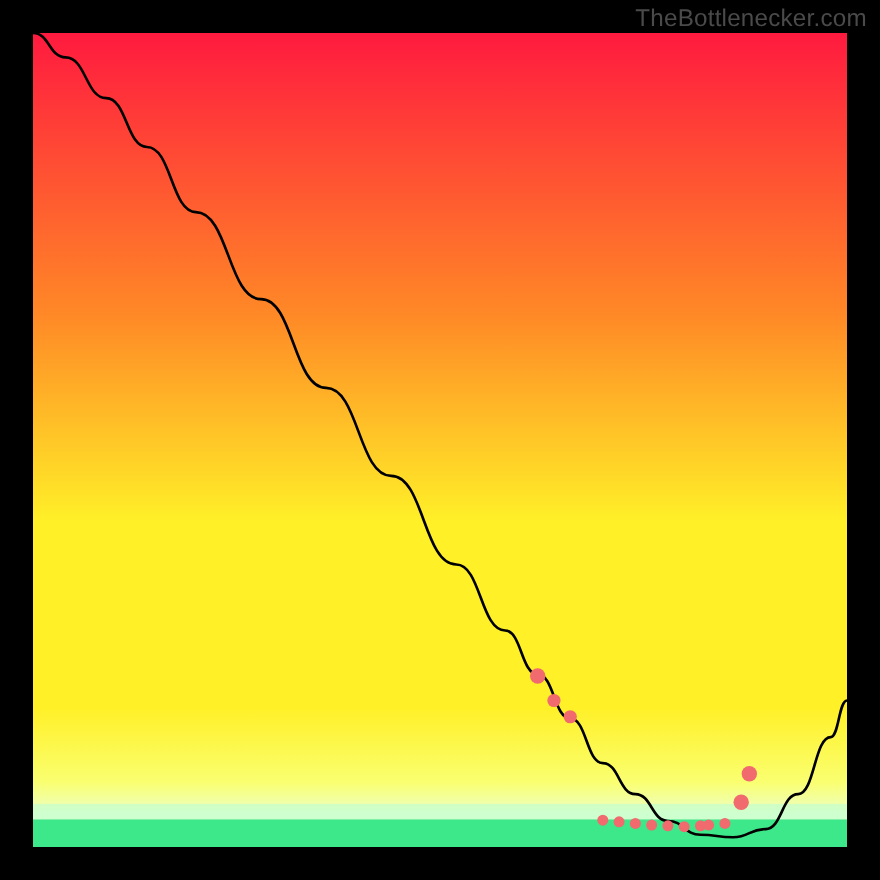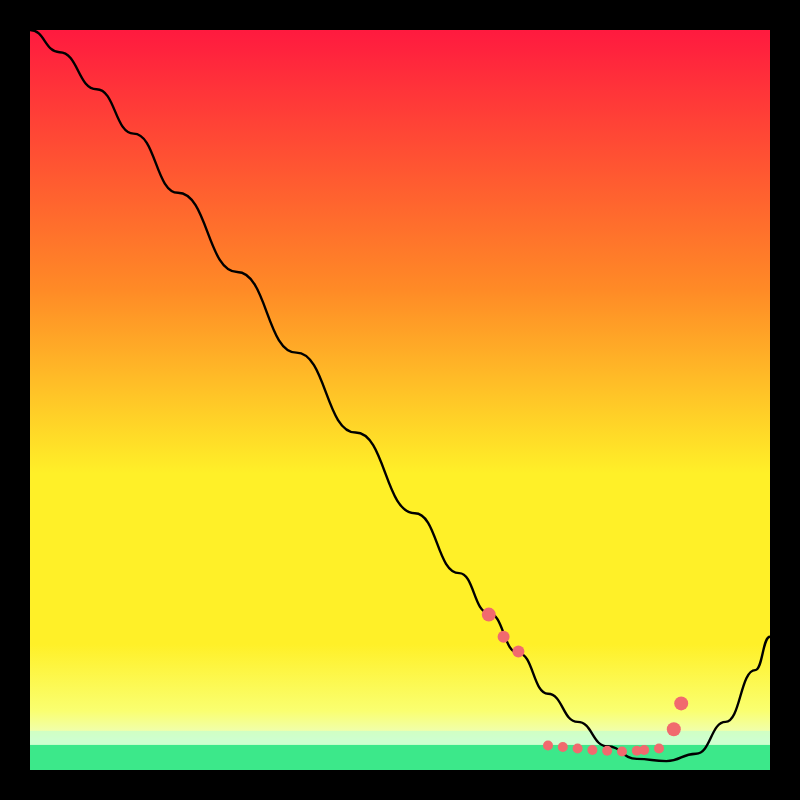--- a/index.html
+++ b/index.html
@@ -41,20 +41,21 @@
     top: 0;
     width: 740px;
     height: 740px;
   }
   svg { display: block; }
 </style>
 </head>
 <body>
 
 <div class="frame">
+  <div class="watermark">TheBottlenecker.com</div>
 
   <div class="plot-outer">
     <svg id="plot-svg" class="plot-area" viewBox="0 0 740 740">
         <defs>
           <linearGradient id="heat" x1="0" y1="0" x2="0" y2="1">
             <stop offset="0%" stop-color="#ff1a3f"></stop>
             <stop offset="35%" stop-color="#ff8a26"></stop>
             <stop offset="60%" stop-color="#fff028"></stop>
             <stop offset="83%" stop-color="#fff028"></stop>
             <stop offset="92%" stop-color="#faff70"></stop>

